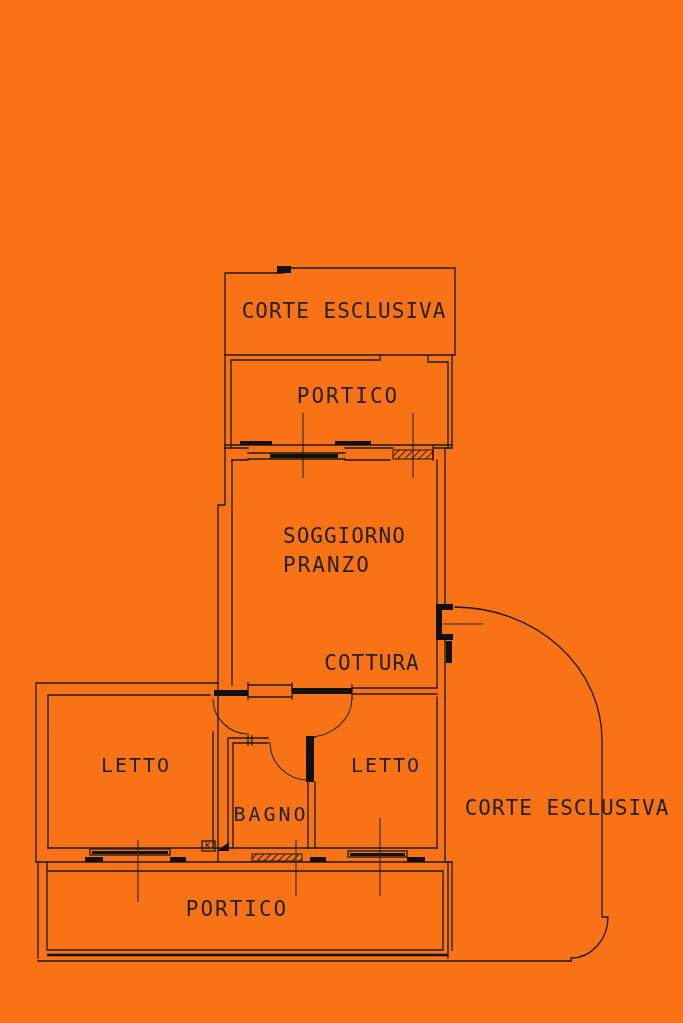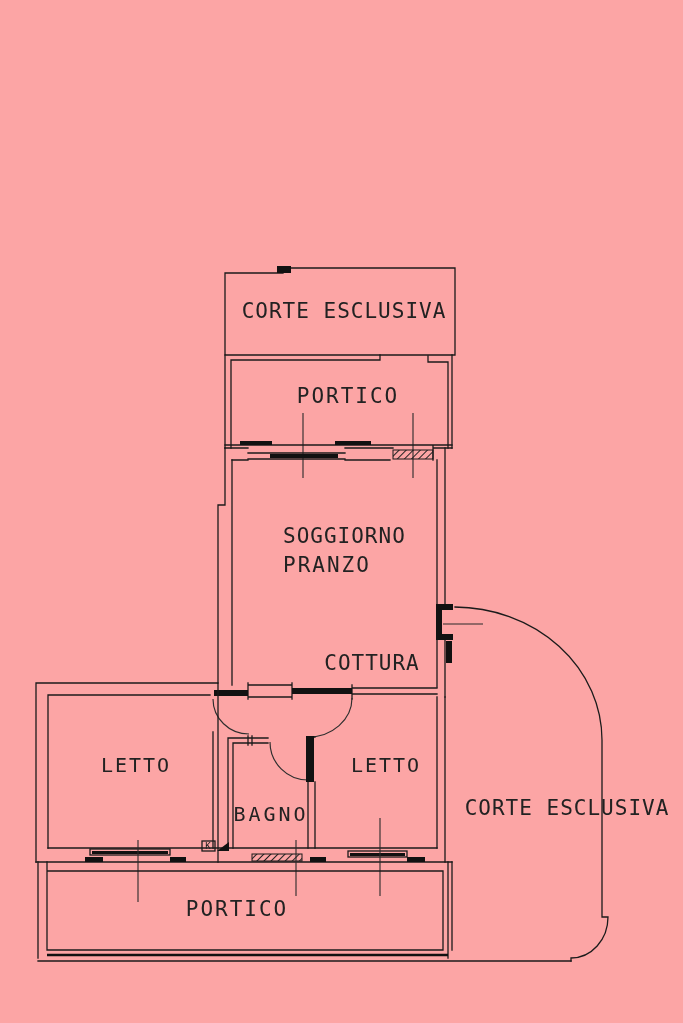--- a/index.html
+++ b/index.html
@@ -1,16 +1,16 @@
 <!DOCTYPE html>
 <html><head>
 <meta charset="utf-8">
 <style>
   html,body{margin:0;padding:0;background:#ffffff;}
-  .stage{position:relative;width:683px;height:1023px;background:#fca5a5;overflow:hidden;}
+  .stage{position:relative;width:683px;height:1023px;background:#f97316;overflow:hidden;}
   svg{position:absolute;left:0;top:0;}
   .ln{stroke:#1b1b1b;stroke-width:1.3;fill:none;stroke-linecap:square;}
   .ax{stroke:#2a2a2a;stroke-width:1.1;fill:none;}
   .arc{stroke:#2e2e2e;stroke-width:1.15;fill:none;}
   .blk{fill:#111111;stroke:none;}
   .thick{stroke:#111111;stroke-width:2.6;fill:none;}
   .txt{font-family:"DejaVu Sans Mono","Liberation Mono",monospace;fill:#222222;letter-spacing:1px;}
   .t21{font-size:21px;}
   .t20{font-size:20px;}
   .tk{font-size:9px;letter-spacing:0;}

